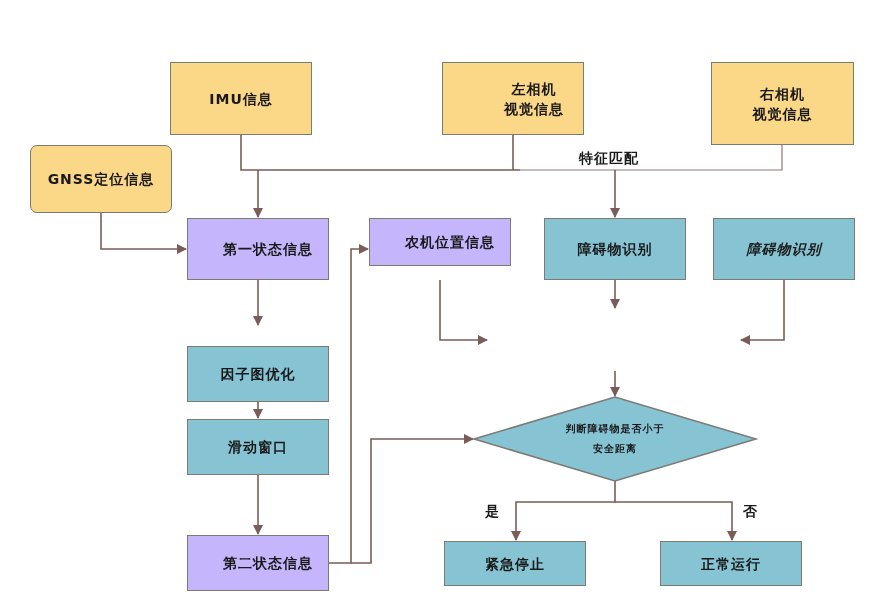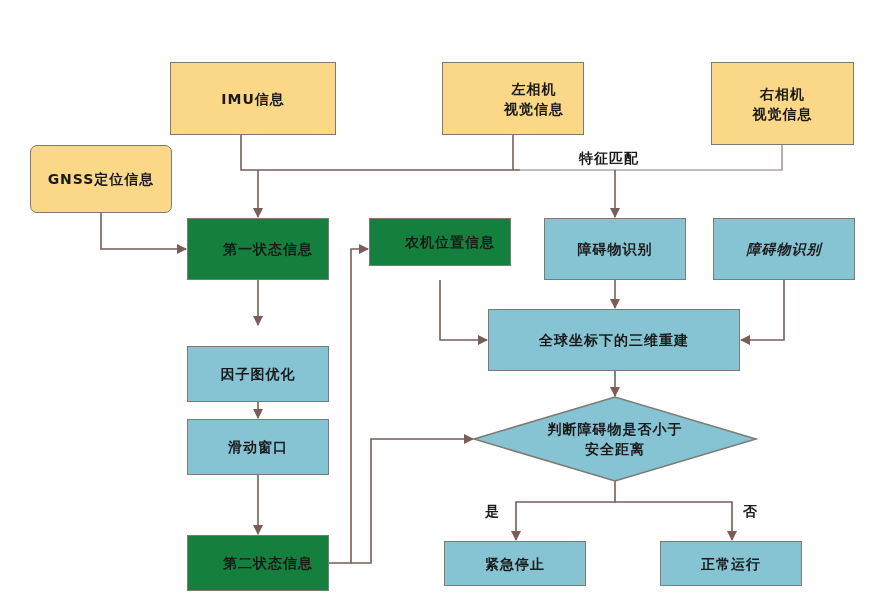--- a/index.html
+++ b/index.html
@@ -3,26 +3,26 @@
 <meta charset="utf-8">
 <style>
   html, body { margin: 0; padding: 0; background: #ffffff; }
   body { width: 883px; height: 601px; position: relative; overflow: hidden;
          font-family: "DejaVu Sans", sans-serif; }
   #canvas { position: absolute; left: 0; top: 0; width: 883px; height: 601px; }
   .node { position: absolute; box-sizing: border-box; border: 1.5px solid #7d7a72;
           display: flex; align-items: center; justify-content: center; text-align: center;
           font-size: 14px; font-weight: bold; color: #1a1a1a; line-height: 20px; letter-spacing: 1px; }
   .yellow { background: #fbd788; }
-  .green  { background: #15803d; padding-left: 20px; }
+  .green  { background: #c4b5fd; padding-left: 20px; }
   .blue   { background: #86c4d4; }
   .label { position: absolute; font-size: 14px; color: #1a1a1a; font-weight: bold; letter-spacing: 1px; }
   .diamond-text { position: absolute; left: 474px; top: 397px; width: 282px; height: 84px;
           display: flex; align-items: center; justify-content: center; text-align: center;
-          font-size: 14px; font-weight: bold; color: #1a1a1a; line-height: 20px; letter-spacing: 1px; }
+          font-size: 10px; font-weight: bold; color: #1a1a1a; line-height: 20px; letter-spacing: 1px; }
 </style>
 </head>
 <body>
 
 <div id="canvas">
   <svg width="883" height="601" style="position:absolute;left:0;top:0;">
     <defs>
       <marker id="arr" markerWidth="10" markerHeight="10" refX="9" refY="5" orient="auto" markerUnits="userSpaceOnUse">
         <path d="M0,0 L10,5 L0,10 z" fill="#7a5c58"></path>
       </marker>
@@ -50,21 +50,21 @@
       <polyline points="784,280 784,340 741,340" marker-end="url(#arr)"></polyline>
 
       <line x1="615" y1="371" x2="615" y2="396" marker-end="url(#arr)"></line>
 
       <polyline points="615,481 615,502 516,502 516,540" marker-end="url(#arr)"></polyline>
       <polyline points="615,502 732,502 732,540" marker-end="url(#arr)"></polyline>
     </g>
     <polygon points="474,439 615,397 756,439 615,481" fill="#86c4d4" stroke="#7d7a72" stroke-width="1.5"></polygon>
   </svg>
 
-  <div class="node yellow" style="left:170px;top:62px;width:166px;height:73px;">
+  <div class="node yellow" style="left:170px;top:62px;width:142px;height:73px;">
     <span>IMU信息</span>
   </div>
   <div class="node yellow" style="left:30px;top:145px;width:142px;height:68px;border-radius:7px;">
     <span>GNSS定位信息</span>
   </div>
   <div class="node yellow" style="left:442px;top:62px;width:142px;height:73px;flex-direction:column;padding-left:42px;">
     <span>左相机</span>
     <span>视觉信息</span>
   </div>
   <div class="node yellow" style="left:711px;top:62px;width:143px;height:83px;flex-direction:column;">
@@ -83,23 +83,20 @@
   <div class="node blue" style="left:544px;top:218px;width:142px;height:62px;">
     <span>障碍物识别</span>
   </div>
   <div class="node blue" style="left:713px;top:218px;width:142px;height:62px;font-style:italic;">
     <span>障碍物识别</span>
   </div>
 
   <div class="node blue" style="left:187px;top:326px;width:142px;height:56px;margin-top:20px;">
     <span>因子图优化</span>
   </div>
-  <div class="node blue" style="left:488px;top:309px;width:252px;height:62px;">
-    <span>全球坐标下的三维重建</span>
-  </div>
 
   <div class="node blue" style="left:187px;top:419px;width:142px;height:56px;">
     <span>滑动窗口</span>
   </div>
 
   <div class="diamond-text" style="flex-direction:column;">
     <span>判断障碍物是否小于</span>
     <span>安全距离</span>
   </div>
 

